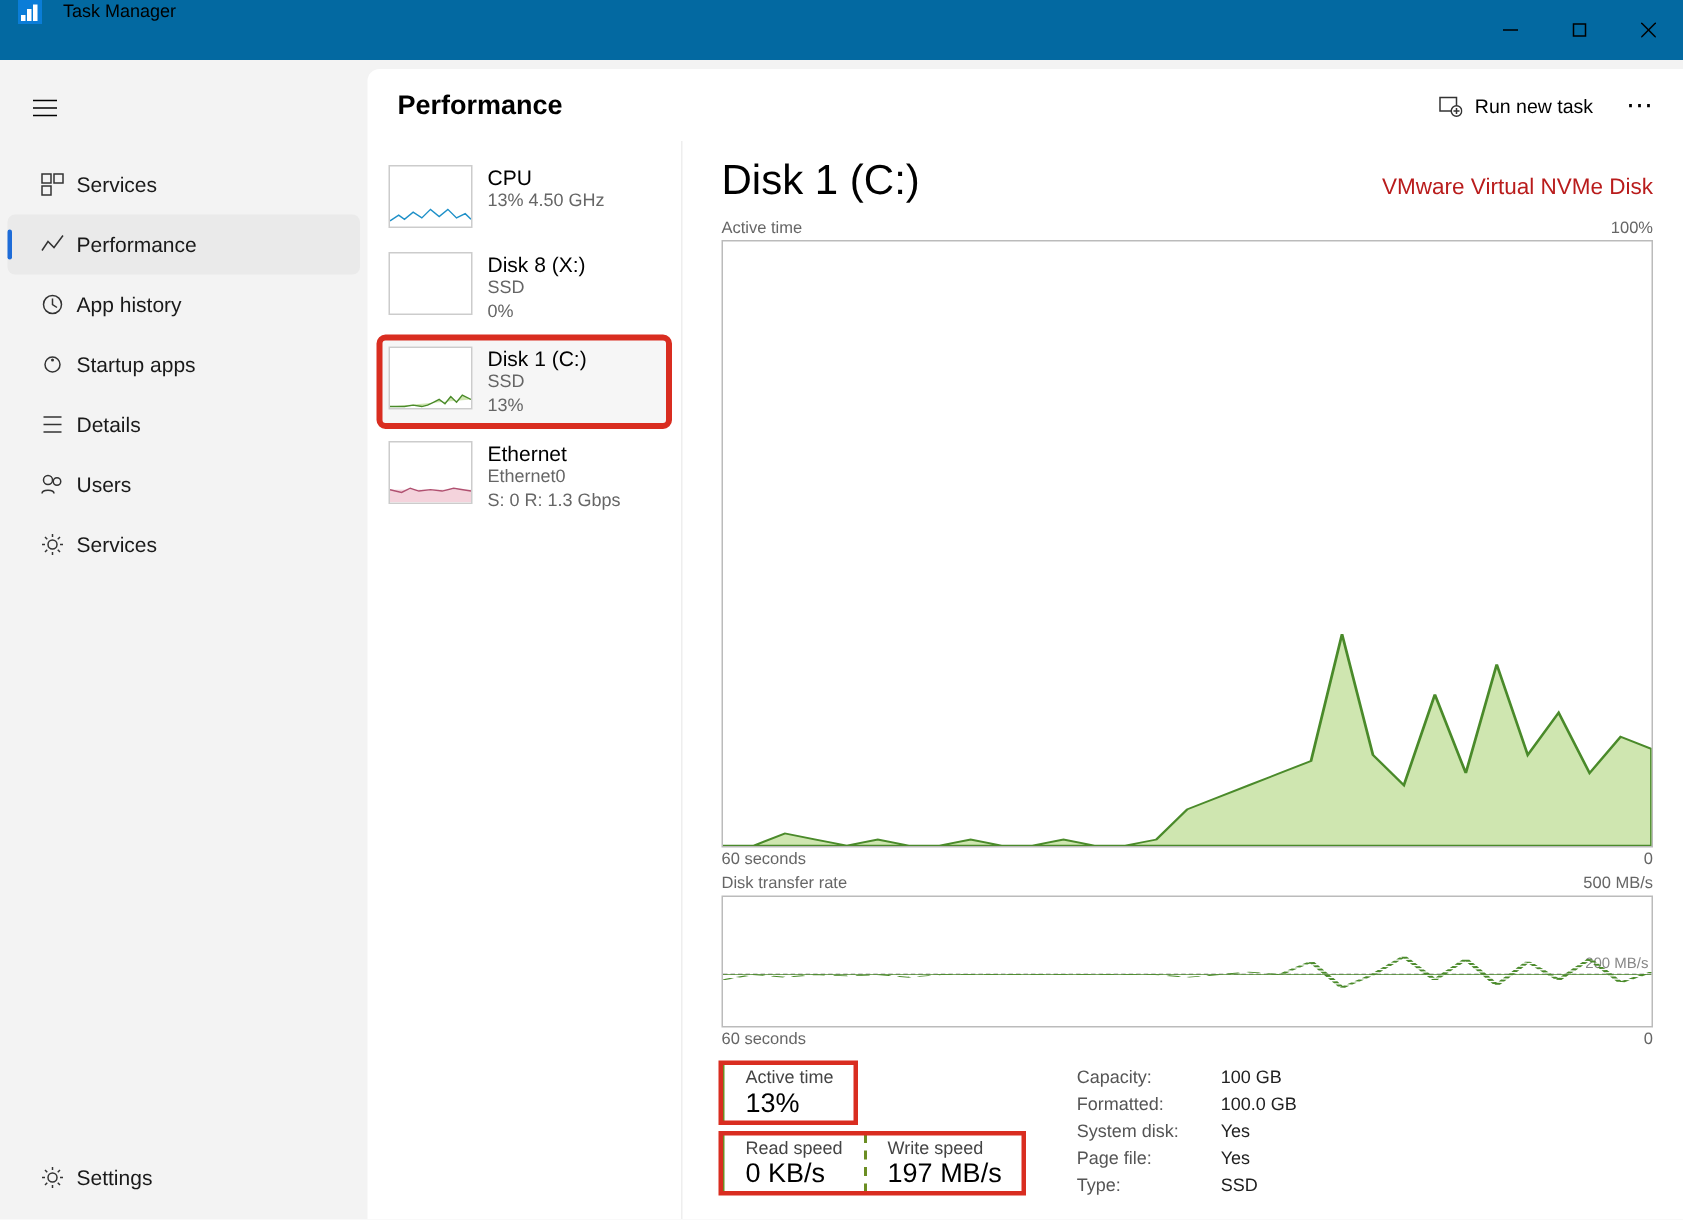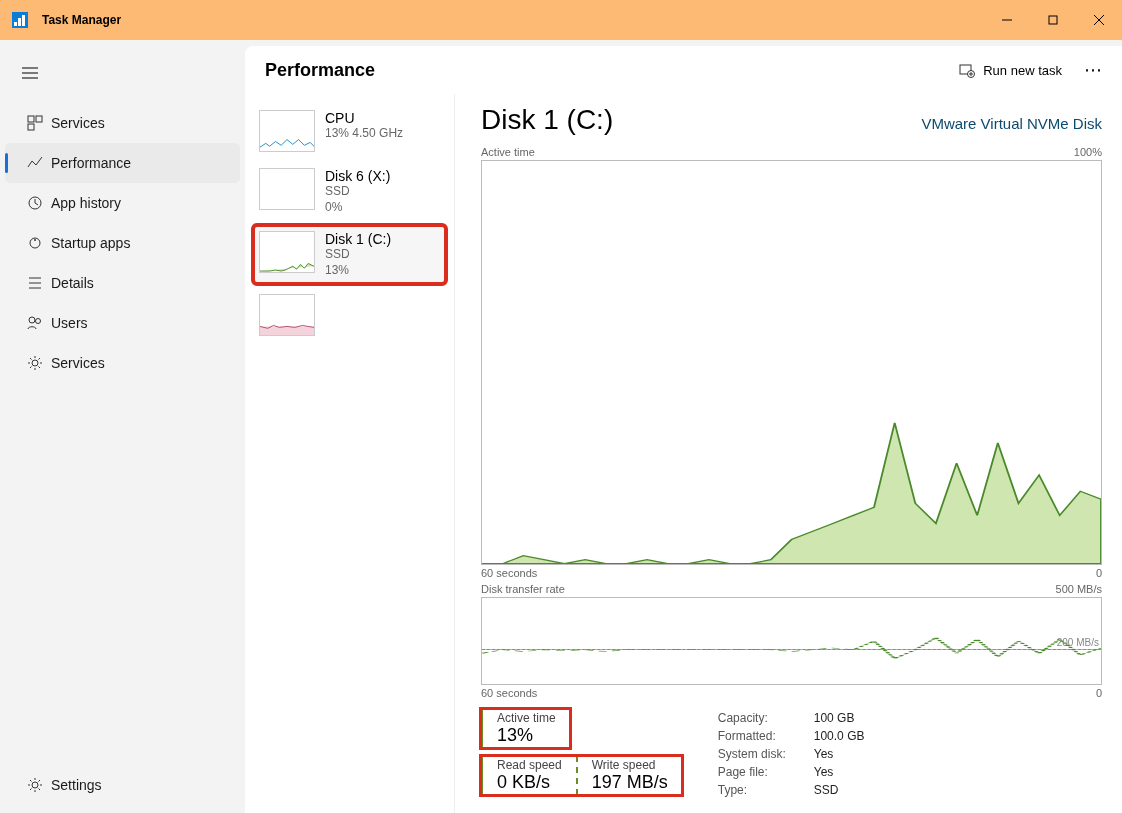--- a/index.html
+++ b/index.html
@@ -1,19 +1,19 @@
 <!DOCTYPE html>
 <html><head>
 <meta charset="utf-8">
 <style>
 * { box-sizing: border-box; margin: 0; padding: 0; font-family: "Segoe UI", -apple-system, sans-serif; }
 body { background: #f3f3f3; width: 1122px; height: 813px; overflow: hidden; display: flex; flex-direction: column; }
 
 
-.titlebar { height: 40px; display: flex; align-items: center; padding: 0 0 0 12px; background: #fdba74; font-weight: bold; }
+.titlebar { height: 40px; display: flex; align-items: flex-start; padding: 0 0 0 12px; background: #0369a1; }
 .titlebar .app-icon { width: 16px; height: 16px; margin-right: 14px; }
 .titlebar .title { font-size: 12px; color: #000; }
 .titlebar .spacer { flex: 1; }
 .titlebar .win-controls { display: flex; }
 .titlebar .win-btn { width: 46px; height: 40px; display: flex; align-items: center; justify-content: center; cursor: pointer; color:#000; }
 .titlebar .win-btn svg { width: 10px; height: 10px; }
 
 
 .main-area { flex: 1; display: flex; overflow: hidden; }
 
@@ -44,21 +44,21 @@
 .perf-list { width: 210px; border-right: 1px solid #eee; padding: 10px 8px; }
 .perf-item { display: flex; gap: 10px; padding: 6px 6px; border-radius: 4px; cursor: pointer; align-items: flex-start; margin-bottom: 4px; }
 .perf-item .thumb { width: 56px; height: 42px; border: 1px solid #ccc; background: #fff; position: relative; overflow: hidden; }
 .perf-item .ptxt .pname { font-size: 14px; }
 .perf-item .ptxt .psub { font-size: 12px; color: #666; line-height: 1.3; }
 .perf-item.selected-highlight { outline: 4px solid #d92d20; outline-offset: -2px; background: #f6f6f6; }
 
 .perf-detail { flex: 1; padding: 10px 20px 14px 26px; display: flex; flex-direction: column; }
 .detail-header { display: flex; align-items: baseline; }
 .detail-title { font-size: 28px; font-weight: 400; }
-.detail-subtitle { margin-left: auto; font-size: 15px; color: #0c4a6e; }
+.detail-subtitle { margin-left: auto; font-size: 15px; color: #b91c1c; }
 
 .chart-label-row { display: flex; justify-content: space-between; font-size: 11px; color: #666; margin-top: 10px; }
 .big-chart { border: 1px solid #bbb; height: 408px; position: relative; margin-top: 2px; }
 .chart-axis-row { display: flex; justify-content: space-between; font-size: 11px; color: #666; margin-top: 2px; }
 .small-chart { border: 1px solid #bbb; height: 89px; position: relative; margin-top: 2px; }
 
 .stats-row { display: flex; margin-top: 10px; gap: 0; }
 .stat-block { border-left: 2px solid #6b8e23; padding: 2px 14px; }
 .stat-block .slabel { font-size: 12px; color: #444; }
 .stat-block .svalue { font-size: 18px; }
@@ -225,21 +225,21 @@
               </svg>
             </div>
           <div class="ptxt">
               <div class="pname">CPU</div>
               <div class="psub">13% 4.50 GHz</div>
             </div>
         </div>
         <div class="perf-item">
           <div class="thumb"></div>
           <div class="ptxt">
-              <div class="pname">Disk 6 (X:)</div>
+              <div class="pname">Disk 8 (X:)</div>
               <div class="psub">SSD</div>
               <div class="psub">0%</div>
             </div>
         </div>
         <div class="perf-item selected-highlight">
           <div class="thumb">
               <svg class="mini-line" viewBox="0 0 56 42" preserveAspectRatio="none">
                 <polyline points="0,41 10,41 16,40 22,41 26,40 30,38 34,36 38,39 42,34 46,38 50,33 56,36" fill="#cfe6b0" stroke="#4a8a2a" stroke-width="1"></polyline>
               </svg>
             </div>
@@ -248,20 +248,25 @@
               <div class="psub">SSD</div>
               <div class="psub">13%</div>
             </div>
         </div>
         <div class="perf-item">
           <div class="thumb">
               <svg class="mini-line" viewBox="0 0 56 42" preserveAspectRatio="none">
                 <rect x="0" y="33" width="56" height="9" fill="#f4d3dc"></rect>
                 <polyline points="0,33 8,35 14,32 20,34 28,33 36,34 44,32 56,34" fill="none" stroke="#b05070" stroke-width="1"></polyline>
               </svg>
+            </div>
+          <div class="ptxt">
+              <div class="pname">Ethernet</div>
+              <div class="psub">Ethernet0</div>
+              <div class="psub">S: 0 R: 1.3 Gbps</div>
             </div>
         </div>
       </div>
 
       <div class="perf-detail">
         <div class="detail-header">
           <span class="detail-title">Disk 1 (C:)</span>
           <span class="detail-subtitle">VMware Virtual NVMe Disk</span>
         </div>
 

